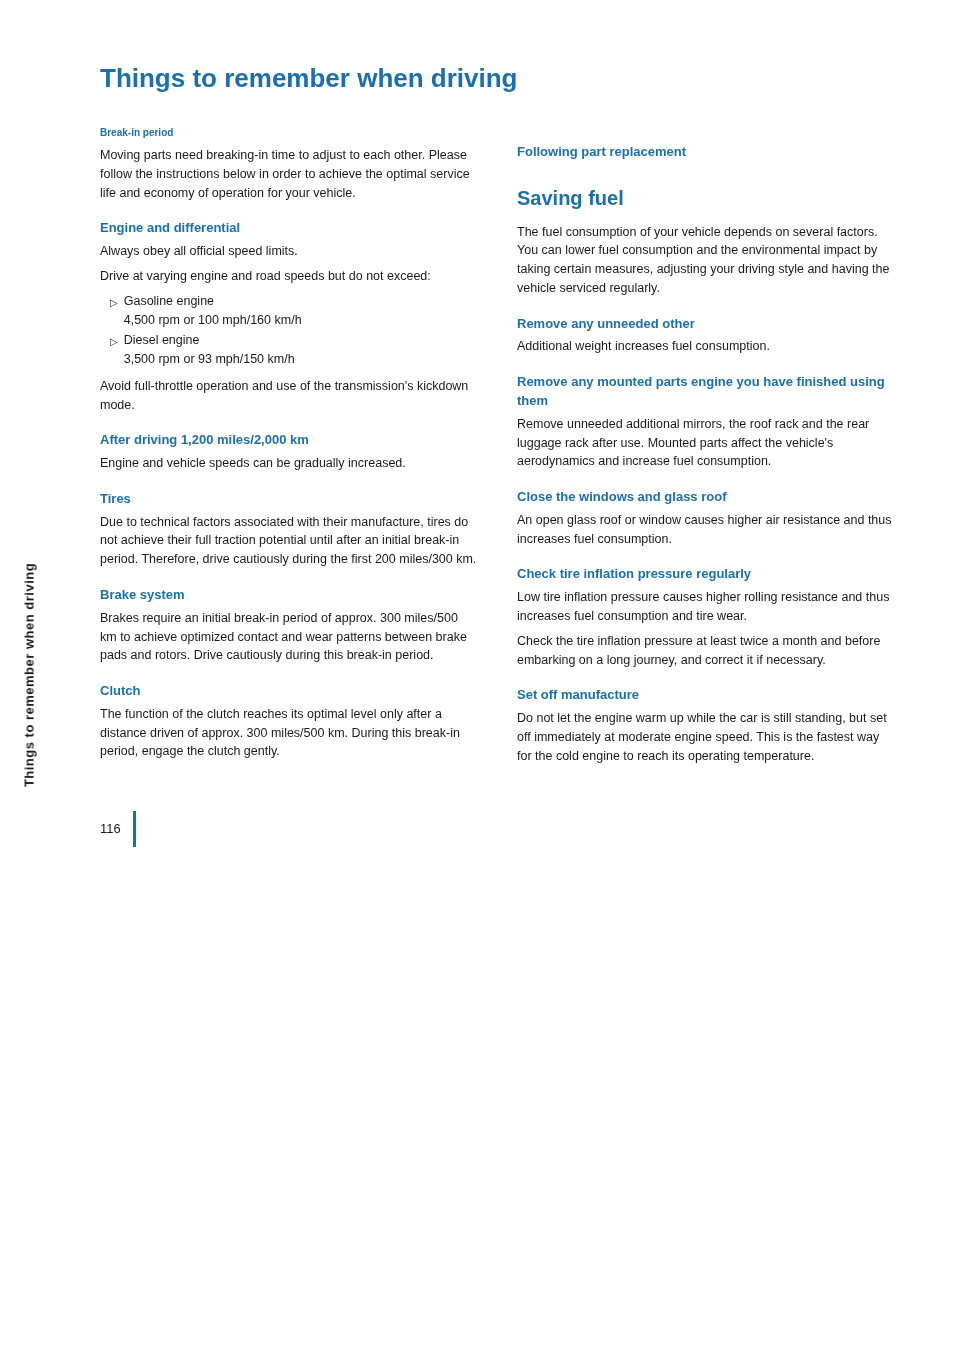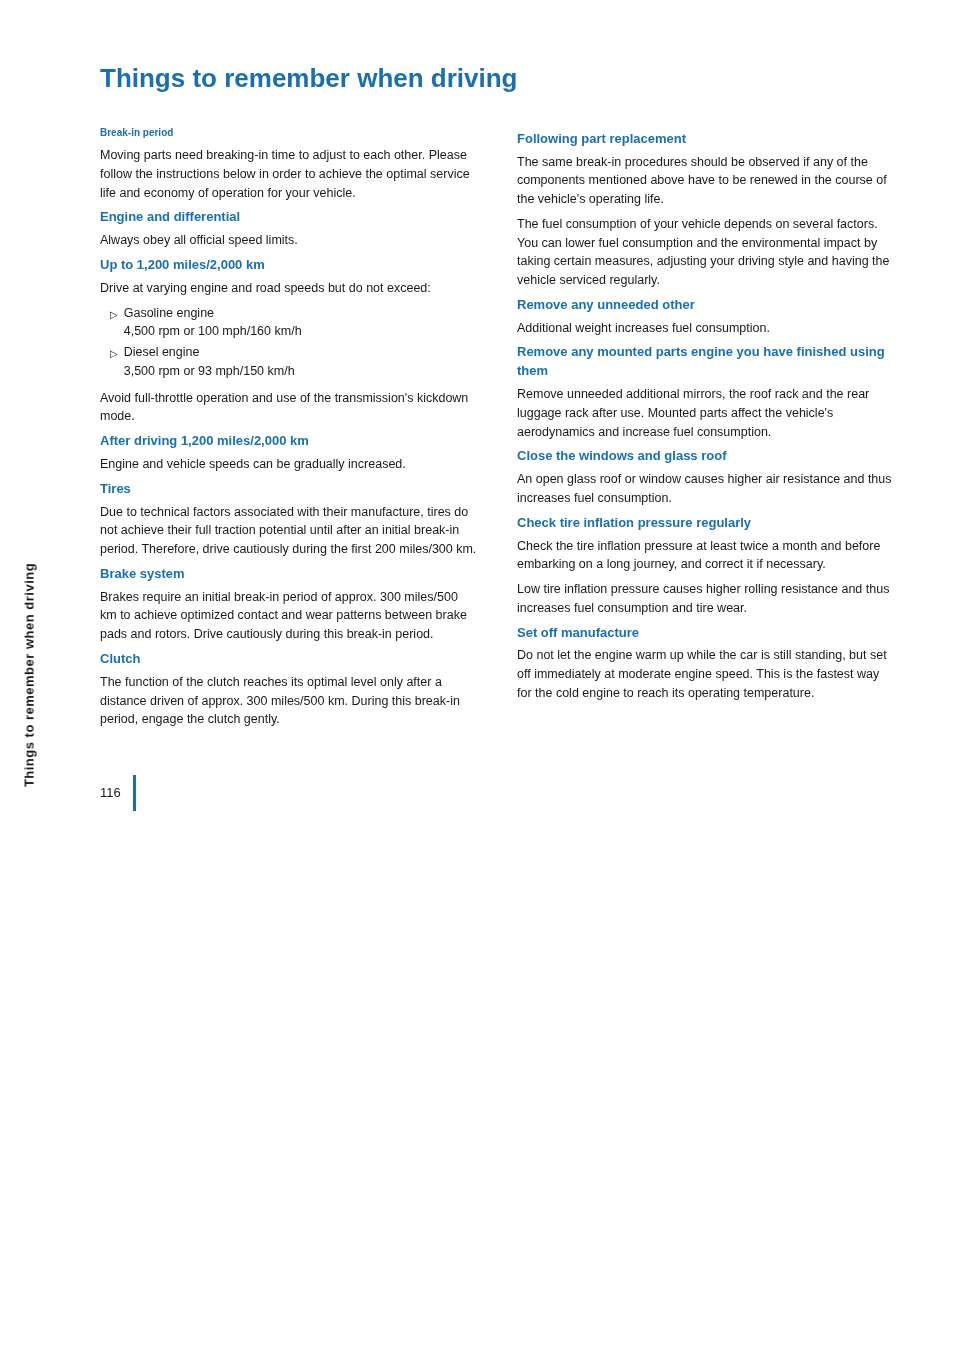--- a/index.html
+++ b/index.html
@@ -68,21 +68,21 @@
 
     .section-heading:first-child {
       margin-top: 0;
     }
 
     .subsection-heading {
       font-size: 13px;
       font-weight: bold;
       color: #1a6faf;
       margin-bottom: 4px;
-      margin-top: 4px;
+      margin-top: 17px;
     }
 
     .body-text {
       font-size: 12.5px;
       line-height: 1.5;
       color: #1a1a1a;
       margin-bottom: 6px;
     }
 
     .bullet-list {
@@ -152,21 +152,20 @@
   <div class="two-col">
 
     <div class="col-left">
 
       <h2 class="section-heading">Break-in period</h2>
       <p class="body-text">Moving parts need breaking-in time to adjust to each other. Please follow the instructions below in order to achieve the optimal service life and economy of operation for your vehicle.</p>
 
       <h3 class="subsection-heading">Engine and differential</h3>
       <p class="body-text">Always obey all official speed limits.</p>
 
-      <h3 class="subsection-heading">Up to 1,200 miles/2,000 km</h3>
       <p class="body-text">Drive at varying engine and road speeds but do not exceed:</p>
 
       <ul class="bullet-list">
         <li>
           <span class="bullet-arrow">▷</span>
           <div>
             <span>Gasoline engine</span><br>
             <span>4,500 rpm or 100 mph/160 km/h</span>
           </div>
         </li>
@@ -190,36 +189,36 @@
       <h3 class="subsection-heading">Brake system</h3>
       <p class="body-text">Brakes require an initial break-in period of approx. 300 miles/500 km to achieve optimized contact and wear patterns between brake pads and rotors. Drive cautiously during this break-in period.</p>
 
       <h3 class="subsection-heading">Clutch</h3>
       <p class="body-text">The function of the clutch reaches its optimal level only after a distance driven of approx. 300 miles/500 km. During this break-in period, engage the clutch gently.</p>
     </div>
 
     <div class="col-right">
 
       <h3 class="subsection-heading">Following part replacement</h3>
-      <p class="body-text">The same break-in procedures should be observed if any of the components mentioned above have to be renewed in the course of the vehicle's operating life.</p>
-
+
+      <h2 class="main-section-title">Saving fuel</h2>
       <p class="body-text">The fuel consumption of your vehicle depends on several factors. You can lower fuel consumption and the environmental impact by taking certain measures, adjusting your driving style and having the vehicle serviced regularly.</p>
 
       <h3 class="subsection-heading">Remove any unneeded other</h3>
       <p class="body-text">Additional weight increases fuel consumption.</p>
 
       <h3 class="subsection-heading">Remove any mounted parts engine you have finished using them</h3>
       <p class="body-text">Remove unneeded additional mirrors, the roof rack and the rear luggage rack after use. Mounted parts affect the vehicle's aerodynamics and increase fuel consumption.</p>
 
       <h3 class="subsection-heading">Close the windows and glass roof</h3>
       <p class="body-text">An open glass roof or window causes higher air resistance and thus increases fuel consumption.</p>
 
       <h3 class="subsection-heading">Check tire inflation pressure regularly</h3>
+      <p class="body-text">Low tire inflation pressure causes higher rolling resistance and thus increases fuel consumption and tire wear.</p>
       <p class="body-text">Check the tire inflation pressure at least twice a month and before embarking on a long journey, and correct it if necessary.</p>
-      <p class="body-text">Low tire inflation pressure causes higher rolling resistance and thus increases fuel consumption and tire wear.</p>
 
       <h3 class="subsection-heading">Set off manufacture</h3>
       <p class="body-text">Do not let the engine warm up while the car is still standing, but set off immediately at moderate engine speed. This is the fastest way for the cold engine to reach its operating temperature.</p>
 
     </div>
   </div>
 
   <div class="footer">
     <span class="footer-page-num">116</span>
     <div class="footer-line"></div>

